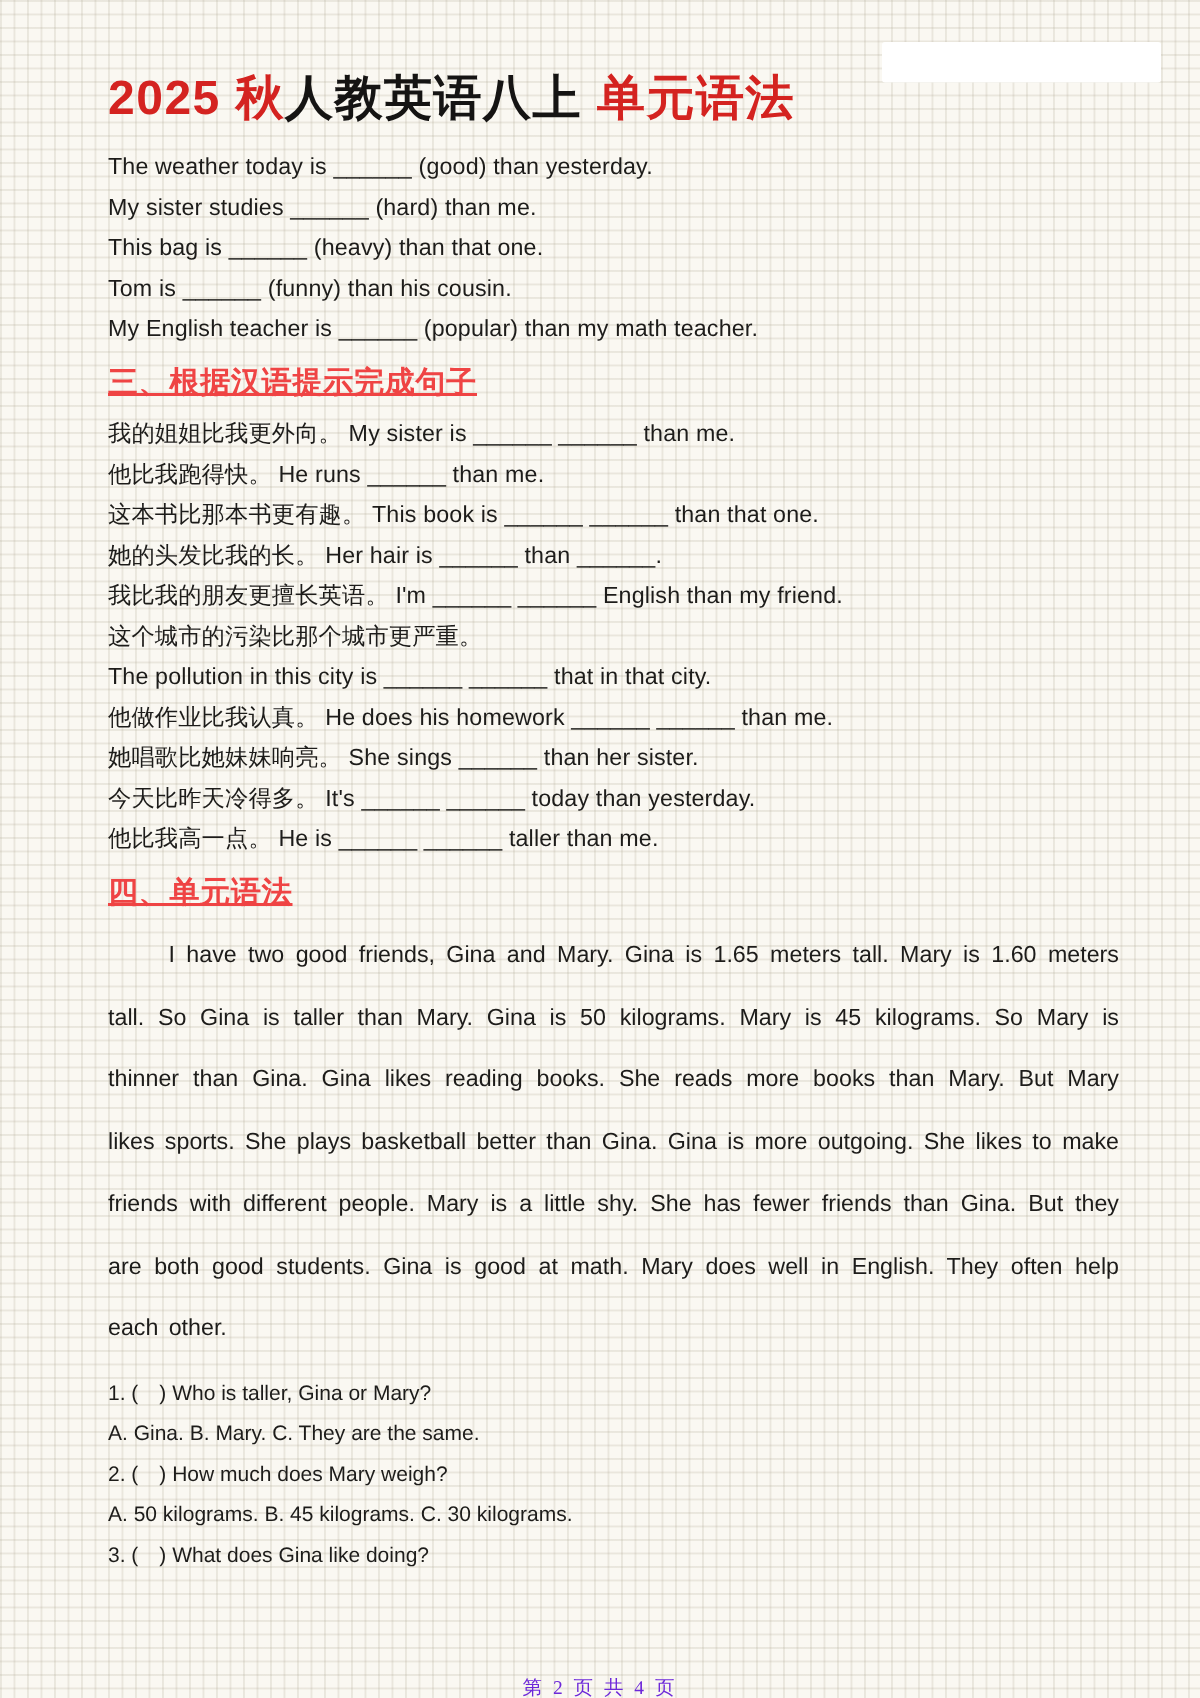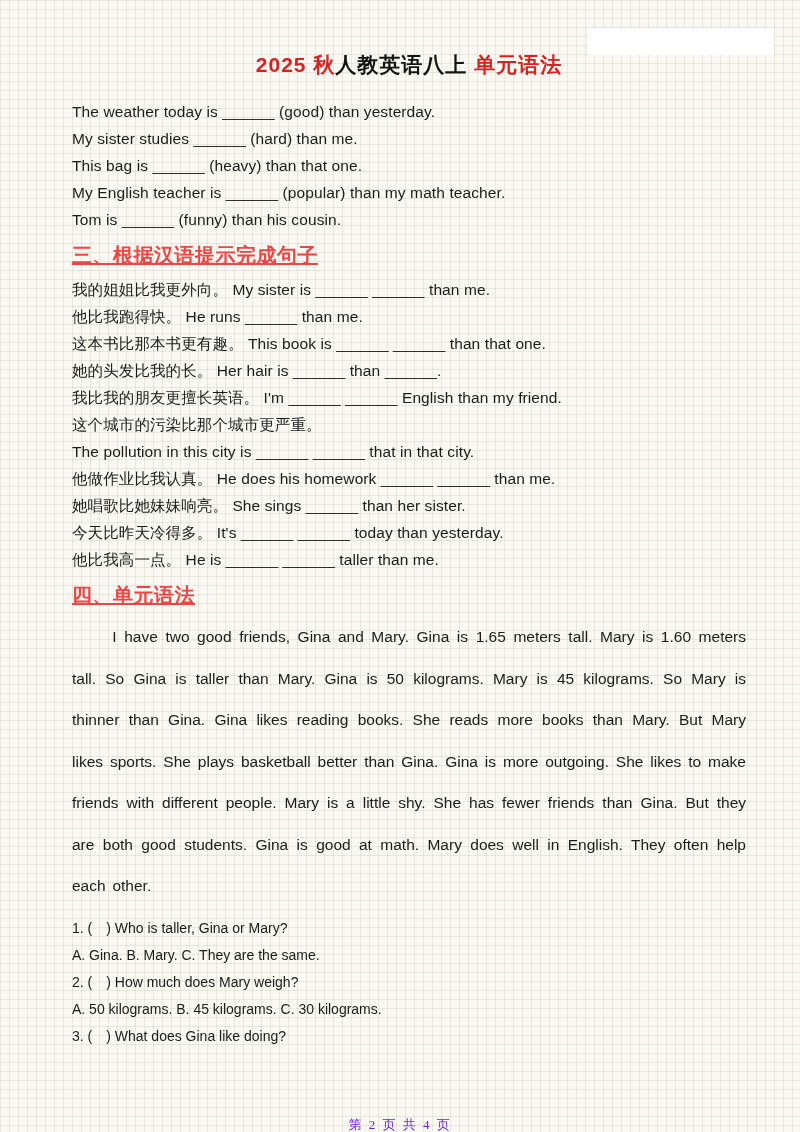--- a/index.html
+++ b/index.html
@@ -33,22 +33,22 @@
     position: absolute;
     top: 28px;
     left: 588px;
     width: 186px;
     height: 27px;
     background: #ffffff;
     border-radius: 2px;
   }
 
   .title {
-    text-align: center;
-    font-size: 21px;
+    text-align: left;
+    font-size: 32px;
     font-weight: bold;
     letter-spacing: 1px;
     line-height: 38px;
     margin-bottom: 14px;
     white-space: nowrap;
   }
   .title .red   { color: #d42320; }
   .title .black { color: #151413; }
 
   .ex-line {
@@ -100,22 +100,22 @@
 
 <div class="page">
 
   <div class="redact-box"></div>
 
   <h1 class="title"><span class="red">2025 秋</span><span class="black">人教英语八上 </span><span class="red">单元语法</span></h1>
 
   <div class="ex-line">The weather today is ______ (good) than yesterday.</div>
   <div class="ex-line">My sister studies ______ (hard) than me.</div>
   <div class="ex-line">This bag is ______ (heavy) than that one.</div>
+  <div class="ex-line">Tom is ______ (funny) than his cousin.</div>
   <div class="ex-line">My English teacher is ______ (popular) than my math teacher.</div>
-  <div class="ex-line">Tom is ______ (funny) than his cousin.</div>
 
   <h2 class="section-heading">三、根据汉语提示完成句子</h2>
 
   <div class="ex-line">我的姐姐比我更外向。 My sister is ______ ______ than me.</div>
   <div class="ex-line">他比我跑得快。 He runs ______ than me.</div>
   <div class="ex-line">这本书比那本书更有趣。 This book is ______ ______ than that one.</div>
   <div class="ex-line">她的头发比我的长。 Her hair is ______ than ______.</div>
   <div class="ex-line">我比我的朋友更擅长英语。 I'm ______ ______ English than my friend.</div>
   <div class="ex-line">这个城市的污染比那个城市更严重。</div>
   <div class="ex-line">The pollution in this city is ______ ______ that in that city.</div>

